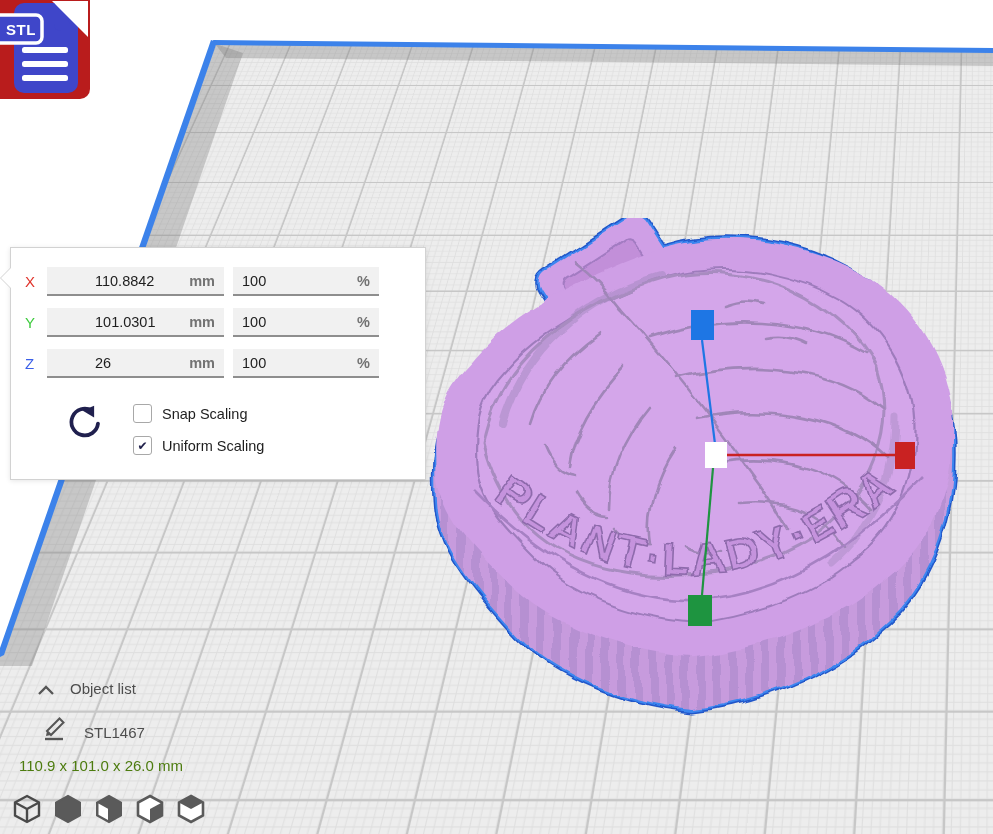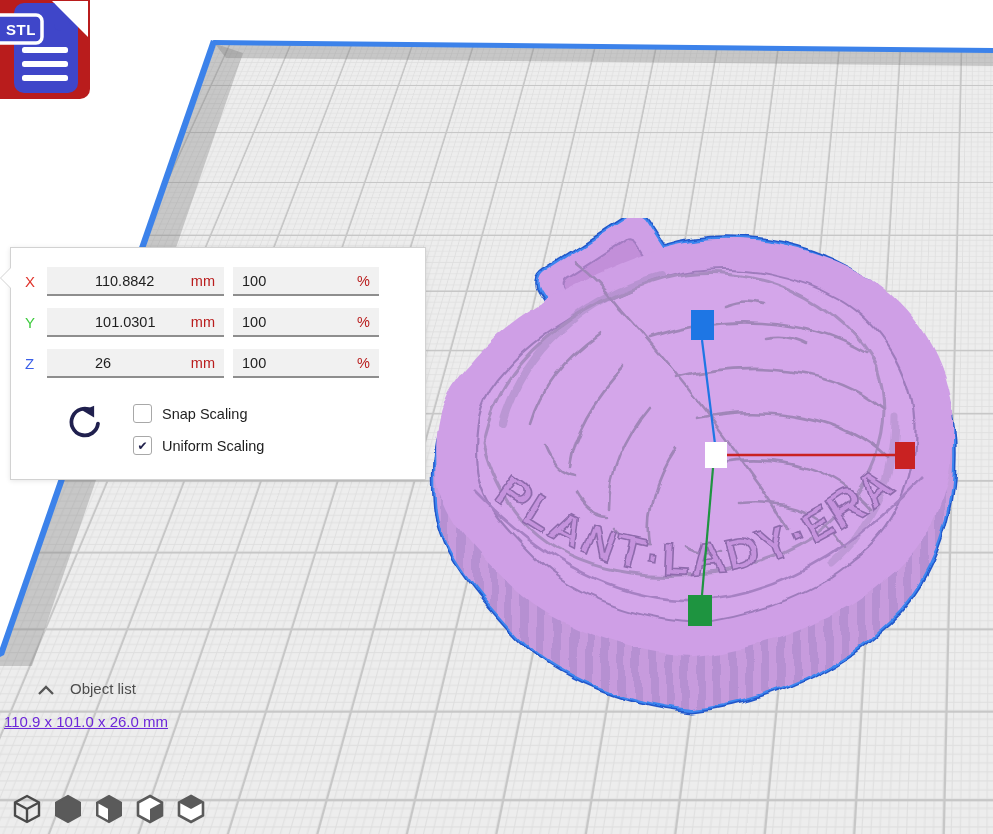--- a/index.html
+++ b/index.html
@@ -60,35 +60,35 @@
   .axis-rows{position:absolute;left:14px;top:19px;display:flex;flex-direction:column;gap:12px;}
   .axis-row{display:flex;align-items:center;height:29px;}
   .axis-label{width:22px;font-size:15px;font-weight:normal;}
   .axis-x{color:#e0342c;} .axis-y{color:#3ecb3e;} .axis-z{color:#3a5fe8;}
   .field{
     background:#f1f1f1;border-bottom:2px solid #8e8e8e;height:29px;box-sizing:border-box;
     display:flex;align-items:center;justify-content:space-between;padding:0 9px;
   }
   .field.mm{width:177px;margin-right:9px;padding-left:48px;}
   .field.pct{width:146px;}
-  .field .unit{color:#b91c1c;}
+  .field .unit{color:#737373;font-weight:bold;}
   .reset-btn{position:absolute;left:52px;top:155px;width:40px;height:40px;cursor:pointer;}
   .check-row{position:absolute;left:122px;display:flex;align-items:center;gap:10px;}
   .check-row.snap{top:156px;} .check-row.uniform{top:188px;}
   .checkbox{
     width:17px;height:17px;background:#fff;border:1px solid #a8a8a8;border-radius:3px;
     display:flex;align-items:center;justify-content:center;
     font-family:"DejaVu Sans",sans-serif;font-size:12px;color:#21214b;line-height:1;
   }
   
   .object-list{position:absolute;left:0;top:680px;z-index:5;color:#4d4d4d;font-size:15px;}
   .ol-row{display:flex;align-items:flex-end;}
   .ol-header{margin-left:36px;gap:14px;cursor:pointer;}
   .ol-item{margin-left:42px;margin-top:17px;gap:14px;cursor:pointer;}
-  .ol-dims{margin-left:4px;margin-top:16px;color:#6d28d9;text-decoration:underline;}
+  .ol-dims{margin-left:19px;margin-top:16px;color:#4d7c0f;}
   
   .view-toolbar{position:absolute;left:10px;top:791px;z-index:5;display:flex;gap:7px;}
   .view-btn{width:34px;height:36px;display:flex;align-items:center;justify-content:center;cursor:pointer;}
 </style>
 </head>
 <body>
 
 <div class="viewport">
 
   <div class="plate">
@@ -254,20 +254,28 @@
     </div>
   </div>
 
   <div class="object-list">
     <div class="ol-row ol-header">
       <svg width="20" height="13" viewBox="0 0 20 13">
         <polyline points="3,10 10,3 17,10" fill="none" stroke="#565656" stroke-width="2.3"></polyline>
       </svg>
       <span>Object list</span>
     </div>
+    <div class="ol-row ol-item">
+      <svg width="28" height="27" viewBox="0 0 28 27">
+        <path d="M5 17 L17.5 4.5 L21.5 8.5 L9 21 Z" fill="none" stroke="#565656" stroke-width="2"></path>
+        <polygon points="5,17 9,21 4,22" fill="#565656"></polygon>
+        <line x1="3" y1="25" x2="21" y2="25" stroke="#565656" stroke-width="2.4"></line>
+      </svg>
+      <span>STL1467</span>
+    </div>
     <div class="ol-row ol-dims">110.9 x 101.0 x 26.0 mm</div>
   </div>
 
   <div class="view-toolbar">
     <div class="view-btn">
       <svg width="32" height="32" viewBox="0 0 32 32">
         <polygon points="16,3 28,9.5 28,22.5 16,29 4,22.5 4,9.5" fill="none" stroke="#4a4a4a" stroke-width="2.4"></polygon>
         <polyline points="4,9.5 16,16 28,9.5" fill="none" stroke="#4a4a4a" stroke-width="2.4"></polyline>
         <line x1="16" y1="16" x2="16" y2="29" stroke="#4a4a4a" stroke-width="2.4"></line>
       </svg>

